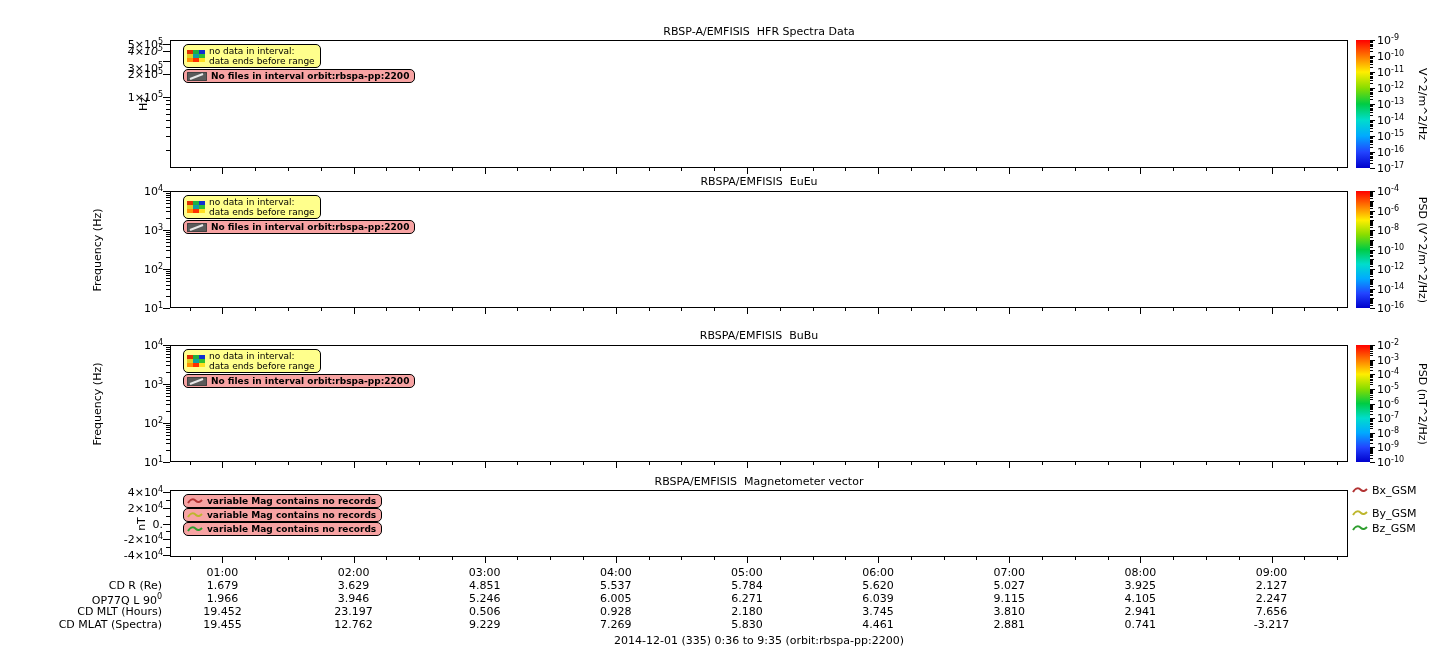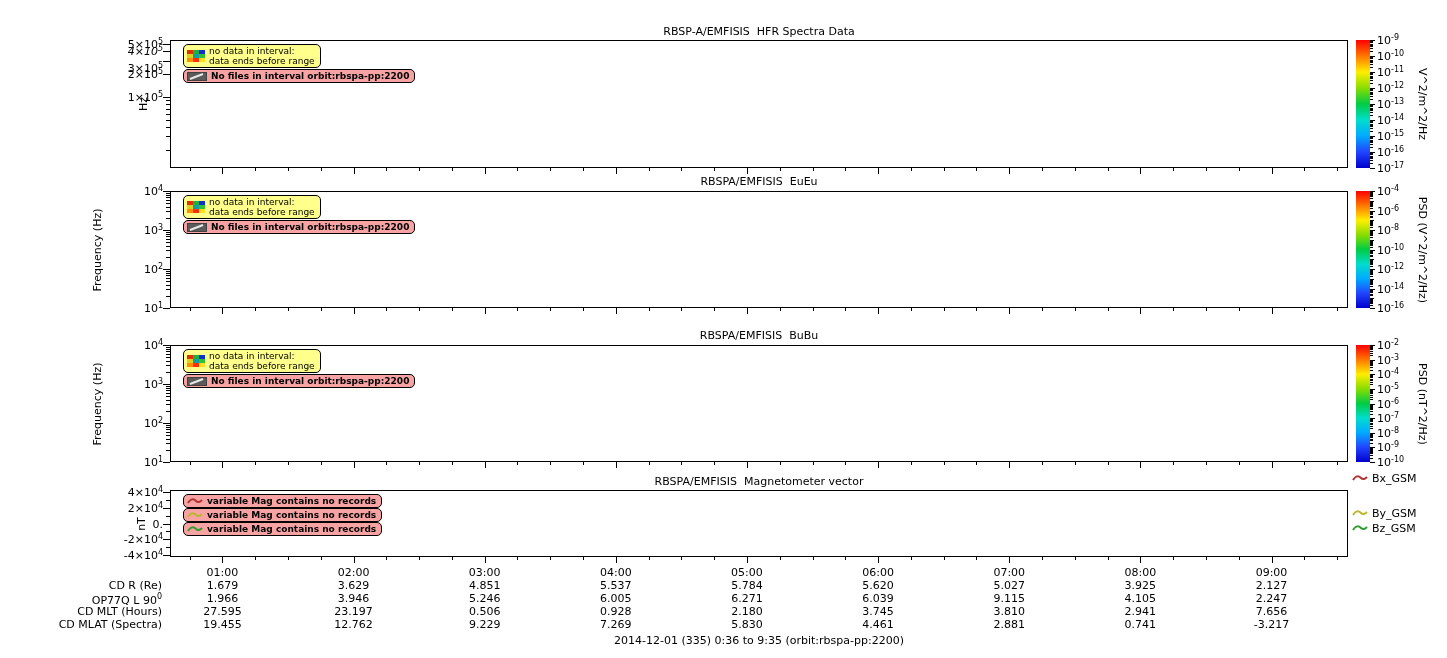--- a/index.html
+++ b/index.html
@@ -651,21 +651,21 @@
         <path d="M1,6 C4,1 7,2 9,4 C11,6 13,5 15,3" stroke="#bdb62d" stroke-width="2" fill="none"></path>
       </svg>
       <span>variable Mag contains no records</span>
     </div>
     <div class="abs warn pink" style="left: 183px; top: 522px;">
       <svg width="16" height="8">
         <path d="M1,6 C4,1 7,2 9,4 C11,6 13,5 15,3" stroke="#2f9e2f" stroke-width="2" fill="none"></path>
       </svg>
       <span>variable Mag contains no records</span>
     </div>
-    <div class="abs litem" style="left: 1352px; top: 472px;">
+    <div class="abs litem" style="left: 1352px; top: 484px;">
       <svg width="16" height="9">
         <path d="M1,6 C4,1 7,2 9,4 C11,6 13,5 15,3" stroke="#b23333" stroke-width="2" fill="none"></path>
       </svg>
       <span>Bx_GSM</span>
     </div>
     <div class="abs litem" style="left: 1352px; top: 507px;">
       <svg width="16" height="9">
         <path d="M1,6 C4,1 7,2 9,4 C11,6 13,5 15,3" stroke="#bdb62d" stroke-width="2" fill="none"></path>
       </svg>
       <span>By_GSM</span>
@@ -699,21 +699,21 @@
     <div class="abs tlab" style="left: 222.453px; top: 592px;">1.966</div>
     <div class="abs tlab" style="left: 353.584px; top: 592px;">3.946</div>
     <div class="abs tlab" style="left: 484.716px; top: 592px;">5.246</div>
     <div class="abs tlab" style="left: 615.848px; top: 592px;">6.005</div>
     <div class="abs tlab" style="left: 746.98px; top: 592px;">6.271</div>
     <div class="abs tlab" style="left: 878.111px; top: 592px;">6.039</div>
     <div class="abs tlab" style="left: 1009.24px; top: 592px;">9.115</div>
     <div class="abs tlab" style="left: 1140.37px; top: 592px;">4.105</div>
     <div class="abs tlab" style="left: 1271.51px; top: 592px;">2.247</div>
     <div class="abs erl" style="right: 1285px; top: 605px;">CD MLT (Hours)</div>
-    <div class="abs tlab" style="left: 222.453px; top: 605px;">27.595</div>
+    <div class="abs tlab" style="left: 222.453px; top: 605px;">19.452</div>
     <div class="abs tlab" style="left: 353.584px; top: 605px;">23.197</div>
     <div class="abs tlab" style="left: 484.716px; top: 605px;">0.506</div>
     <div class="abs tlab" style="left: 615.848px; top: 605px;">0.928</div>
     <div class="abs tlab" style="left: 746.98px; top: 605px;">2.180</div>
     <div class="abs tlab" style="left: 878.111px; top: 605px;">3.745</div>
     <div class="abs tlab" style="left: 1009.24px; top: 605px;">3.810</div>
     <div class="abs tlab" style="left: 1140.37px; top: 605px;">2.941</div>
     <div class="abs tlab" style="left: 1271.51px; top: 605px;">7.656</div>
     <div class="abs erl" style="right: 1285px; top: 618px;">CD MLAT (Spectra)</div>
     <div class="abs tlab" style="left: 222.453px; top: 618px;">19.455</div>

